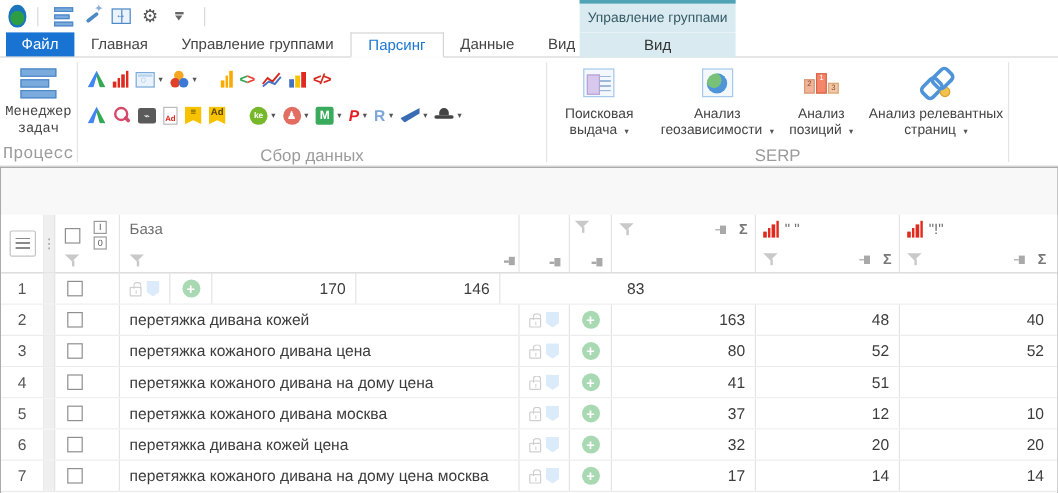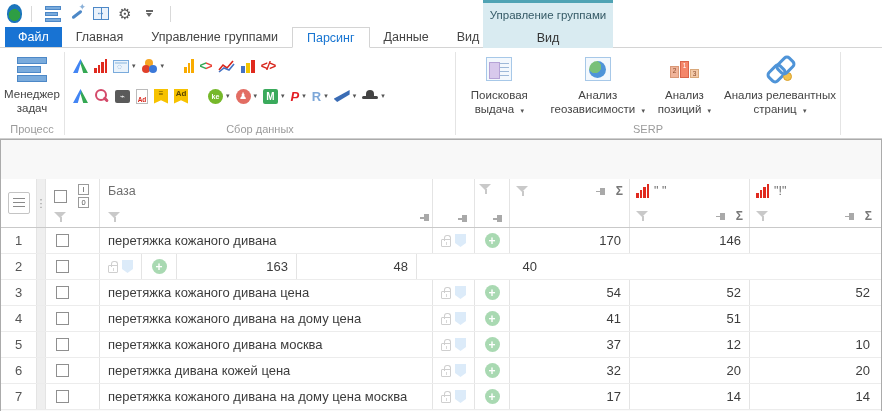--- a/index.html
+++ b/index.html
@@ -36,24 +36,24 @@
   .tab { padding:0 14px; display:flex; align-items:center; font-size:12.5px; color:#444; cursor:default; white-space:nowrap; }
   .tab.file { background:#1873d3; color:#fff; margin-left:5px; padding:0 13px; }
   .tab.selected { background:#fff; border:1px solid #d4d4d4; border-bottom:1px solid #fff; margin-bottom:-1px; color:#1976d2; }
   .ctx-tab { position:absolute; left:483px; top:0; width:130px; height:21px; background:#d9ebf1;
     display:flex; align-items:center; justify-content:center; font-size:12.5px; color:#333; }
 
   
   .ribbon { height:91px; display:flex; align-items:stretch; background:#fff; border-bottom:1px solid #cfcfcf; }
   .rgroup { display:flex; flex-direction:column; }
   .rgroup-body { flex:1; display:flex; }
-  .rgroup-label { height:15px; font-size:11px; color:#9b9b9b; text-align:center; line-height:13px; }
+  .rgroup-label { height:15px; font-size:14px; color:#9b9b9b; text-align:center; line-height:13px; }
   .gsep { width:1px; background:#e4e4e4; margin:4px 0 3px; }
 
-  .group-process { width:64px; }
+  .group-process { width:64px;font-family:Liberation Mono, monospace; }
   .bigbtn { display:flex; flex-direction:column; align-items:center; justify-content:flex-start; padding-top:7px; cursor:default; }
   .bigbtn .lbl { font-size:11.5px; color:#444; text-align:center; line-height:1.25; margin-top:5px; }
   .tm-icon { display:flex; flex-direction:column; gap:2px; margin-top:2px; }
   .tm-icon i { display:block; width:30px; height:7px; background:#7aabdc; border:1px solid #4d88c7; }
   .tm-icon i:nth-child(2){ width:24px; }
 
   .group-collect { width:390px; }
   .icon-rows { display:flex; flex-direction:column; padding:8px 0 0 8px; gap:10px; }
   .irow { display:flex; align-items:center; height:20px; }
   .itm { display:flex; align-items:center; margin-right:6px; cursor:default; }
@@ -483,38 +483,39 @@
         </div>
       </div>
 
       <div id="rows">
         <div class="grow data">
           <div class="gc c-num">1</div>
           <div class="gc c-dots"></div>
           <div class="gc c-check">
               <span class="checkbox"></span>
             </div>
-          <div class="gc c-phrase">перетяжка кожаного дивана</div>
           <div class="gc c-flags">
             <span class="lock"></span>
             <span class="shield"></span>
           </div>
           <div class="gc c-plus">
               <span class="plus">+</span>
             </div>
           <div class="gc c-base">170</div>
           <div class="gc c-q">146</div>
+          <div class="gc c-x">83</div>
         </div>
 
         <div class="grow data">
           <div class="gc c-num">2</div>
           <div class="gc c-dots"></div>
           <div class="gc c-check">
               <span class="checkbox"></span>
             </div>
+          <div class="gc c-phrase">перетяжка дивана кожей</div>
           <div class="gc c-flags">
             <span class="lock"></span>
             <span class="shield"></span>
           </div>
           <div class="gc c-plus">
               <span class="plus">+</span>
             </div>
           <div class="gc c-base">163</div>
           <div class="gc c-q">48</div>
           <div class="gc c-x">40</div>
@@ -527,21 +528,21 @@
               <span class="checkbox"></span>
             </div>
           <div class="gc c-phrase">перетяжка кожаного дивана цена</div>
           <div class="gc c-flags">
             <span class="lock"></span>
             <span class="shield"></span>
           </div>
           <div class="gc c-plus">
               <span class="plus">+</span>
             </div>
-          <div class="gc c-base">54</div>
+          <div class="gc c-base">80</div>
           <div class="gc c-q">52</div>
           <div class="gc c-x">52</div>
         </div>
 
         <div class="grow data">
           <div class="gc c-num">4</div>
           <div class="gc c-dots"></div>
           <div class="gc c-check">
               <span class="checkbox"></span>
             </div>

